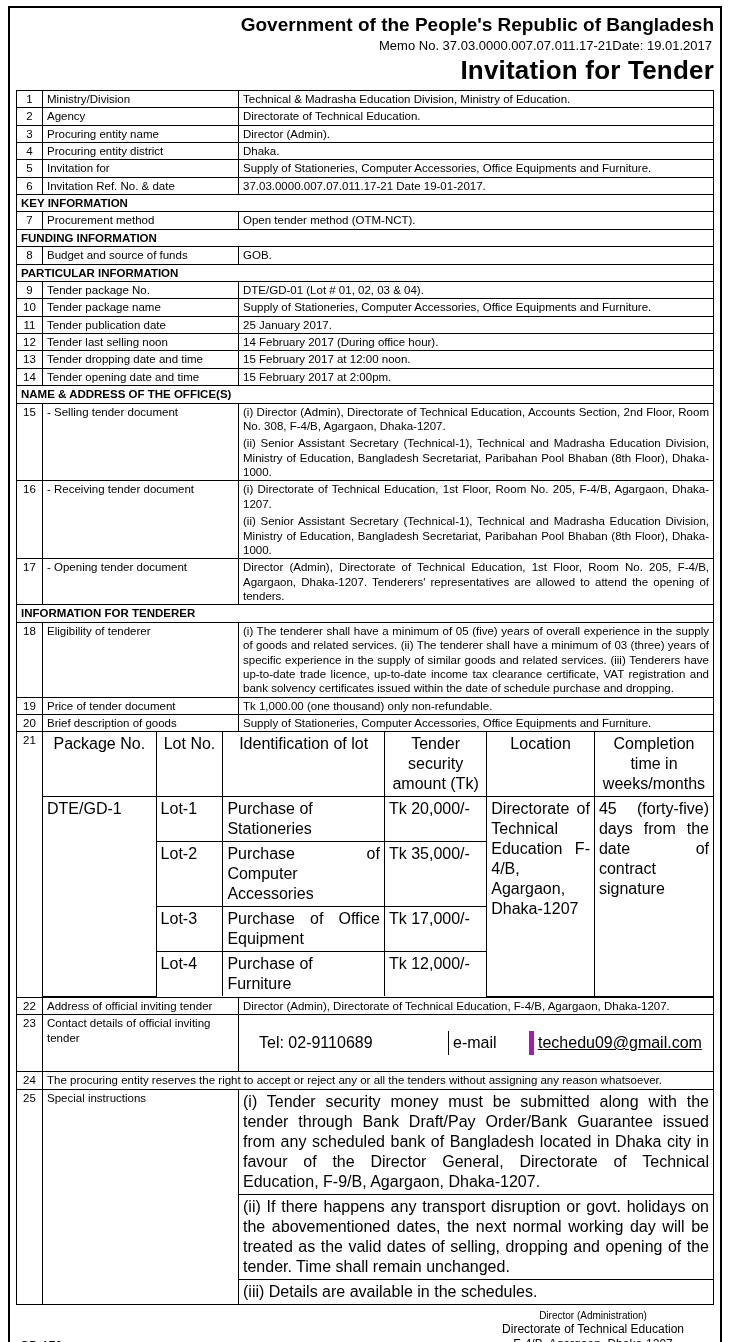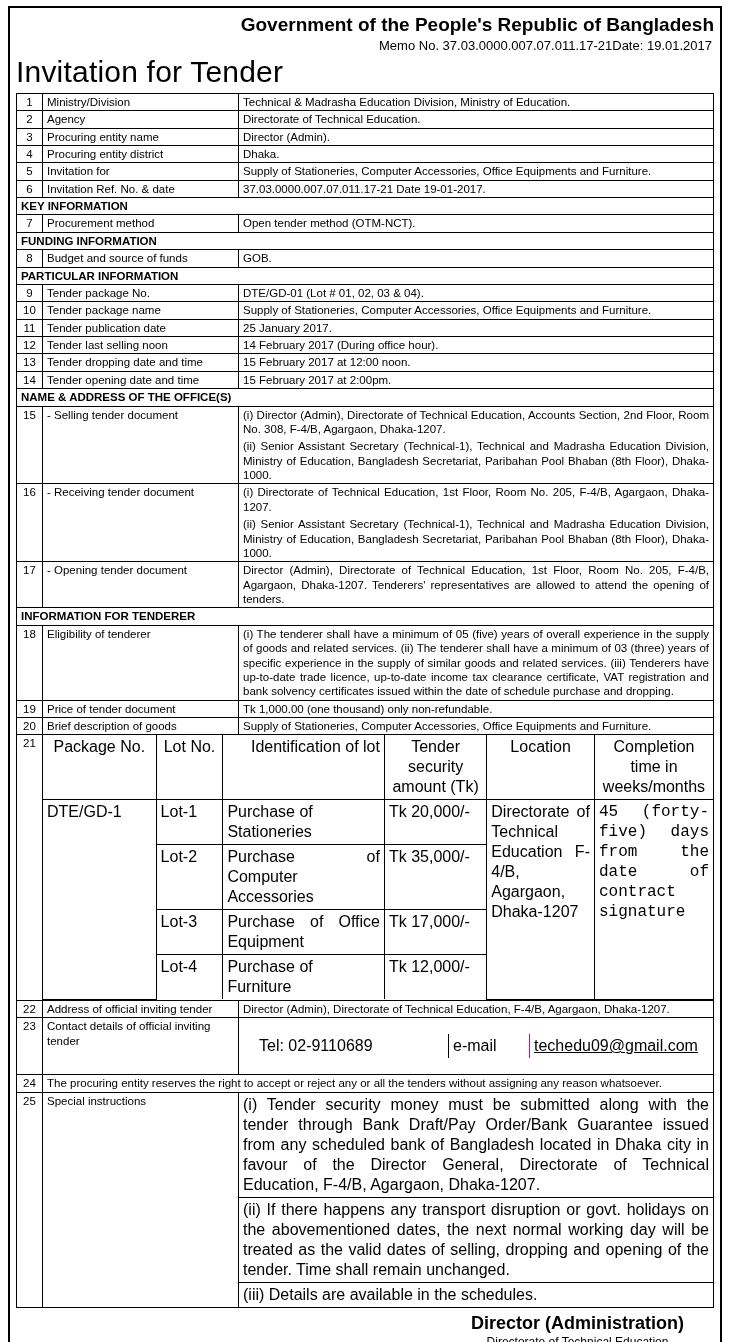--- a/index.html
+++ b/index.html
@@ -35,23 +35,23 @@
     line-height:1.2;
     margin-bottom:3px;
   }
   .memo-row{
     display:flex;
     justify-content:flex-end;
     font-size:13px;
     margin:2px 2px 0 2px;
   }
   .doc-title{
-    text-align:left;
-    font-size:30px;
-    font-weight:normal;
+    text-align:right;
+    font-size:26px;
+    font-weight:bold;
     margin:2px 0 4px 0;
     letter-spacing:0.2px;
   }
   table.main{
     width:100%;
     border-collapse:collapse;
     font-size:11.5px;
     table-layout:fixed;
   }
   table.main td, table.main th{
@@ -89,21 +89,21 @@
     display:flex;
     justify-content:space-between;
     align-items:flex-end;
     font-size:12px;
   }
   .sign{
     text-align:center;
     line-height:1.3;
     padding-right:30px;
   }
-  .sign .b{ font-weight:bold; font-size:18px; }
+  .sign .b{ font-weight:normal; font-size:10px; }
   .gd{ font-size:12px; padding-left:4px;}
   .link{ text-decoration:underline; color:#000; }
   p.p{ margin:0 0 3px 0; }
   p.p:last-child{ margin-bottom:0; }
   .w-pkg{width:105px;}
   .w-lot{width:62px;}
   .w-ident{width:150px;}
   .w-sec{width:95px;}
   .w-loc{width:100px;}
   .w-comp{width:110px;}
@@ -267,32 +267,32 @@
                   <col class="w-lot">
                   <col class="w-ident">
                   <col class="w-sec">
                   <col class="w-loc">
                   <col class="w-comp">
             </colgroup>
             <tbody>
               <tr class="pkg-head">
                 <td class="center" style="border-left:none;border-top:none;">Package No.</td>
                 <td class="center" style="border-top:none;">Lot No.</td>
-                <td class="center" style="border-top:none;text-align:right;">Identification of lot</td>
+                <td class="center" style="border-top:none;">Identification of lot</td>
                 <td class="center" style="border-top:none;">Tender security amount (Tk)</td>
                 <td class="center" style="border-top:none;">Location</td>
                 <td class="center" style="border-right:none;border-top:none;">Completion time in weeks/months</td>
               </tr>
               <tr>
                 <td rowspan="4" style="border-left:none;">DTE/GD-1</td>
                 <td>Lot-1</td>
                 <td>Purchase of Stationeries</td>
                 <td>Tk 20,000/-</td>
                 <td rowspan="4" class="justify">Directorate of Technical Education F-4/B, Agargaon, Dhaka-1207</td>
-                <td rowspan="4" class="justify" style="border-right:none;font-family:Liberation Mono, monospace;">45 (forty-five) days from the date of contract signature</td>
+                <td rowspan="4" class="justify" style="border-right:none;">45 (forty-five) days from the date of contract signature</td>
               </tr>
               <tr>
                 <td>Lot-2</td>
                 <td class="justify">Purchase of Computer Accessories</td>
                 <td>Tk 35,000/-</td>
               </tr>
               <tr>
                 <td>Lot-3</td>
                 <td class="justify">Purchase of Office Equipment</td>
                 <td>Tk 17,000/-</td>
@@ -315,42 +315,42 @@
 
       <tr>
         <td class="center">23</td>
         <td style="width:230px;">Contact details of official inviting tender</td>
         <td style="padding:16px;">
           <table class="pkg" style="border:none;">
             <tbody>
                   <tr>
               <td style="border:none;width:185px;">Tel: 02-9110689</td>
               <td style="border:none;border-left:1px solid #000;width:72px;">e-mail</td>
-              <td style="border:none;border-left:1px solid #a21caf;text-align:center;">
+              <td style="border:none;border-left:5px solid #a21caf;text-align:center;">
                 <span class="link">techedu09@gmail.com</span>
               </td>
             </tr>
           </tbody>
               </table>
         </td>
       </tr>
 
       <tr>
         <td class="center">24</td>
         <td colspan="2" class="justify">The procuring entity reserves the right to accept or reject any or all the tenders without assigning any reason whatsoever.</td>
       </tr>
 
       <tr>
         <td class="center">25</td>
         <td style="width:160px;">Special instructions</td>
         <td style="padding:0;">
           <table class="pkg">
             <tbody>
                   <tr>
-              <td class="justify" style="border-left:none;border-top:none;border-right:none;">(i) Tender security money must be submitted along with the tender through Bank Draft/Pay Order/Bank Guarantee issued from any scheduled bank of Bangladesh located in Dhaka city in favour of the Director General, Directorate of Technical Education, F-4/B, Agargaon, Dhaka-1207.</td>
+              <td class="justify" style="border-left:none;border-top:none;border-right:none;">(i) Tender security money must be submitted along with the tender through Bank Draft/Pay Order/Bank Guarantee issued from any scheduled bank of Bangladesh located in Dhaka city in favour of the Director General, Directorate of Technical Education, F-9/B, Agargaon, Dhaka-1207.</td>
             </tr>
             <tr>
               <td class="justify" style="border-left:none;border-right:none;">(ii) If there happens any transport disruption or govt. holidays on the abovementioned dates, the next normal working day will be treated as the valid dates of selling, dropping and opening of the tender. Time shall remain unchanged.</td>
             </tr>
             <tr>
               <td class="justify" style="border-left:none;border-right:none;border-bottom:none;">(iii) Details are available in the schedules.</td>
             </tr>
           </tbody>
               </table>
         </td>

